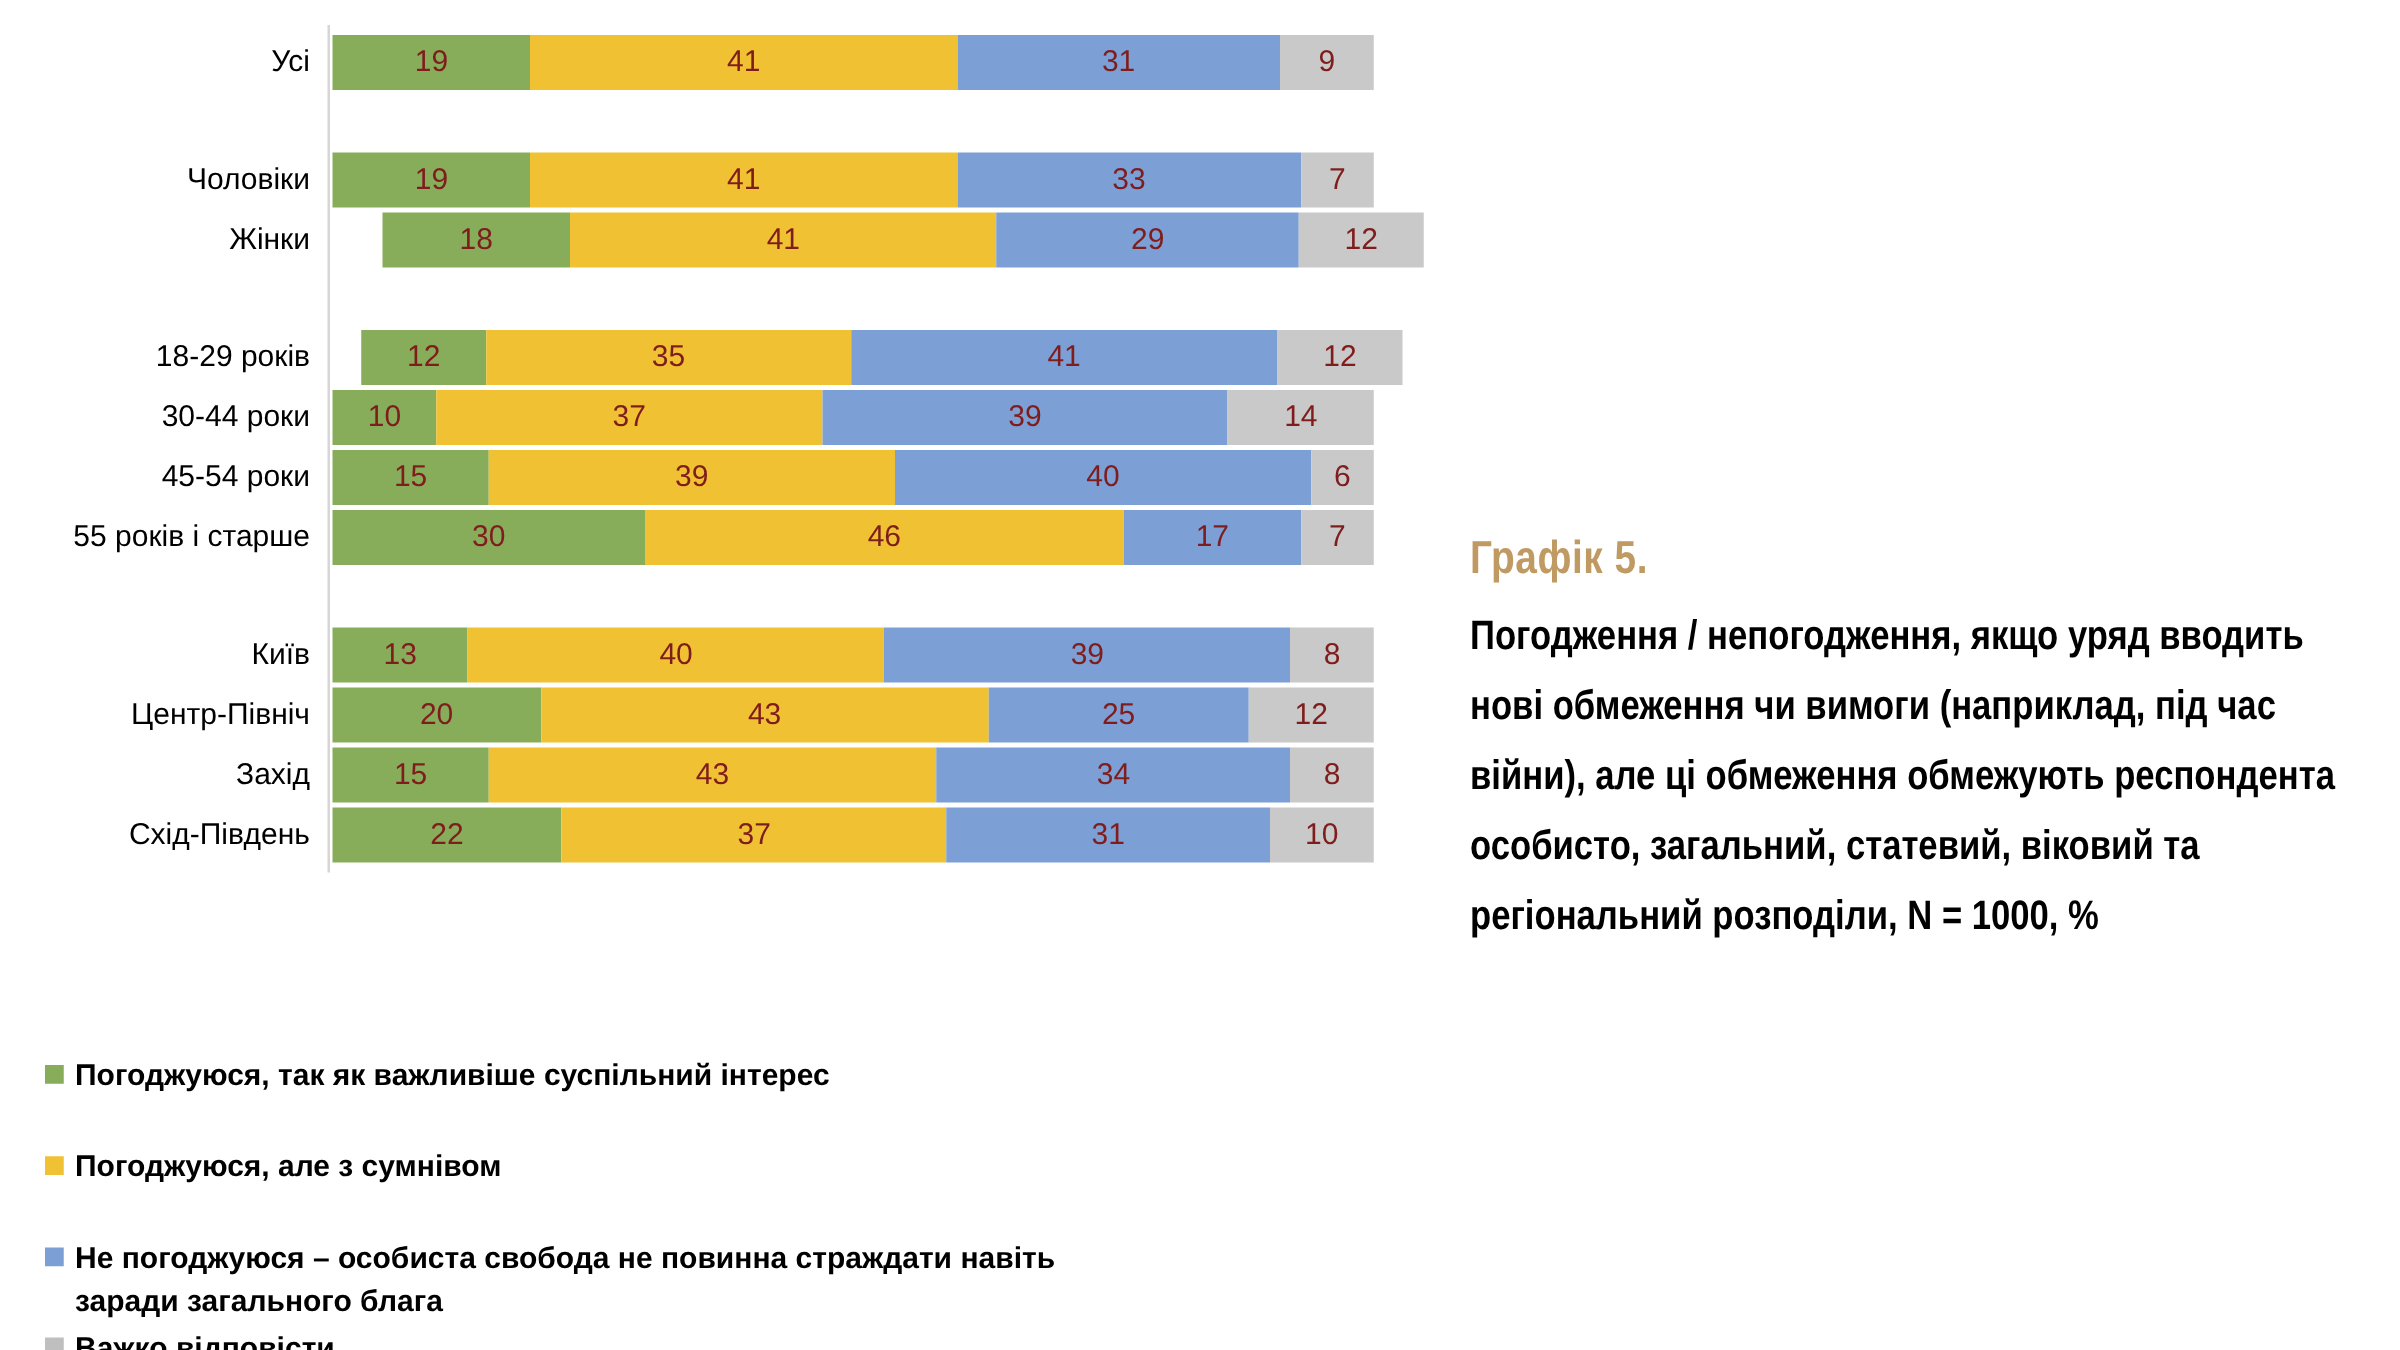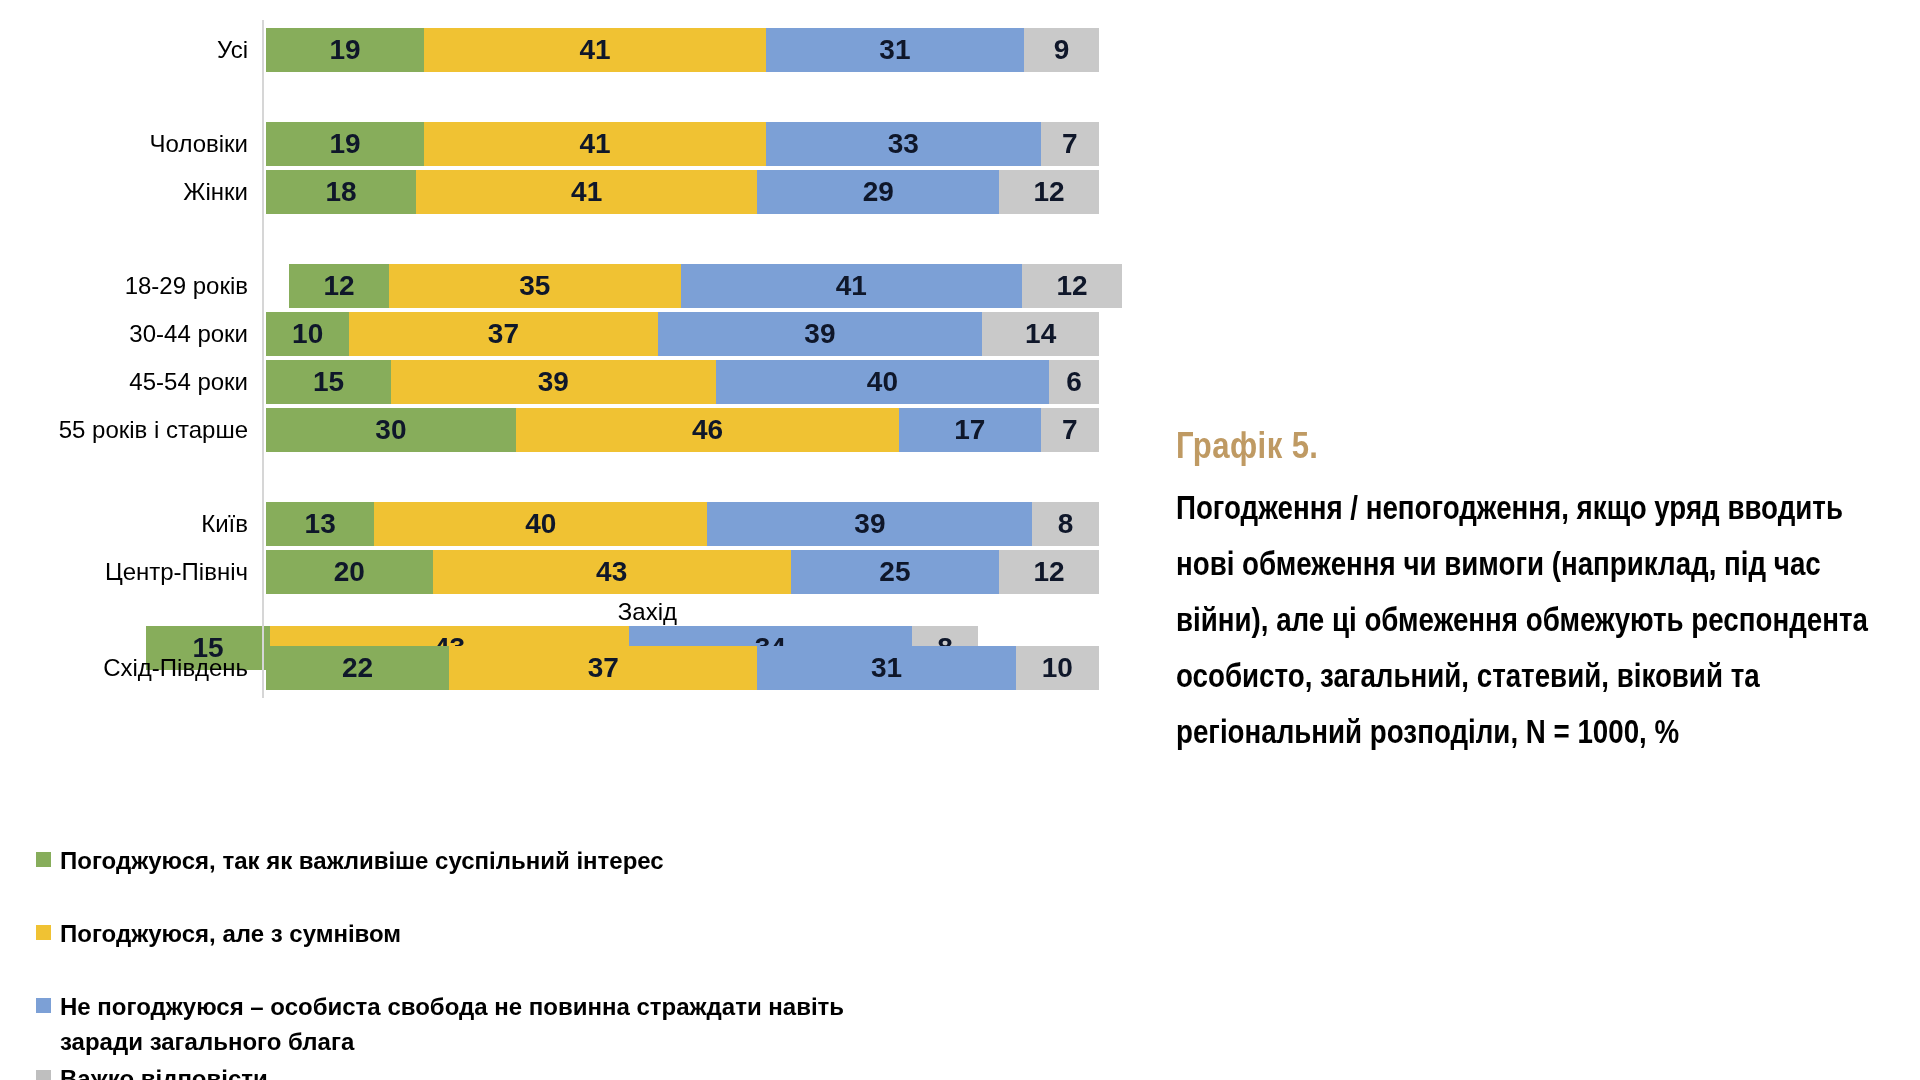--- a/index.html
+++ b/index.html
@@ -54,23 +54,23 @@
     margin-left: 2px;
   }
   .bar-segment {
     height: 100%;
     display: flex;
     align-items: center;
     justify-content: center;
     overflow: hidden;
   }
   .bar-value {
-    font-size: 28px;
-    font-weight: bold;
-    color: #0f172a;
+    font-size: 24px;
+    font-weight: normal;
+    color: #7f1d1d;
   }
 
   
   .legend {
     position: absolute;
     left: 36px;
     top: 843px;
     width: 1000px;
   }
   .legend-item {
@@ -155,21 +155,21 @@
               <span class="bar-value">41</span>
             </div>
             <div class="bar-segment" style="width: 274.89px; background: rgb(124, 160, 214);">
               <span class="bar-value">33</span>
             </div>
             <div class="bar-segment" style="width: 58.31px; background: rgb(201, 201, 201);">
               <span class="bar-value">7</span>
             </div>
           </div>
         </div>
-        <div class="chart-row" style="margin-top: 4px;">
+        <div class="chart-row" style="margin-top: 4px; gap: 40px;">
           <div class="row-label">Жінки</div>
           <div class="bar-track">
             <div class="bar-segment" style="width: 149.94px; background: rgb(135, 173, 91);">
               <span class="bar-value">18</span>
             </div>
             <div class="bar-segment" style="width: 341.53px; background: rgb(240, 194, 51);">
               <span class="bar-value">41</span>
             </div>
             <div class="bar-segment" style="width: 241.57px; background: rgb(124, 160, 214);">
               <span class="bar-value">29</span>
@@ -274,21 +274,21 @@
               <span class="bar-value">43</span>
             </div>
             <div class="bar-segment" style="width: 208.25px; background: rgb(124, 160, 214);">
               <span class="bar-value">25</span>
             </div>
             <div class="bar-segment" style="width: 99.96px; background: rgb(201, 201, 201);">
               <span class="bar-value">12</span>
             </div>
           </div>
         </div>
-        <div class="chart-row" style="margin-top: 4px; flex-direction: column;">
+        <div class="chart-row" style="margin-top: 4px;">
           <div class="row-label">Захід</div>
           <div class="bar-track">
             <div class="bar-segment" style="width: 124.95px; background: rgb(135, 173, 91);">
               <span class="bar-value">15</span>
             </div>
             <div class="bar-segment" style="width: 358.19px; background: rgb(240, 194, 51);">
               <span class="bar-value">43</span>
             </div>
             <div class="bar-segment" style="width: 283.22px; background: rgb(124, 160, 214);">
               <span class="bar-value">34</span>

